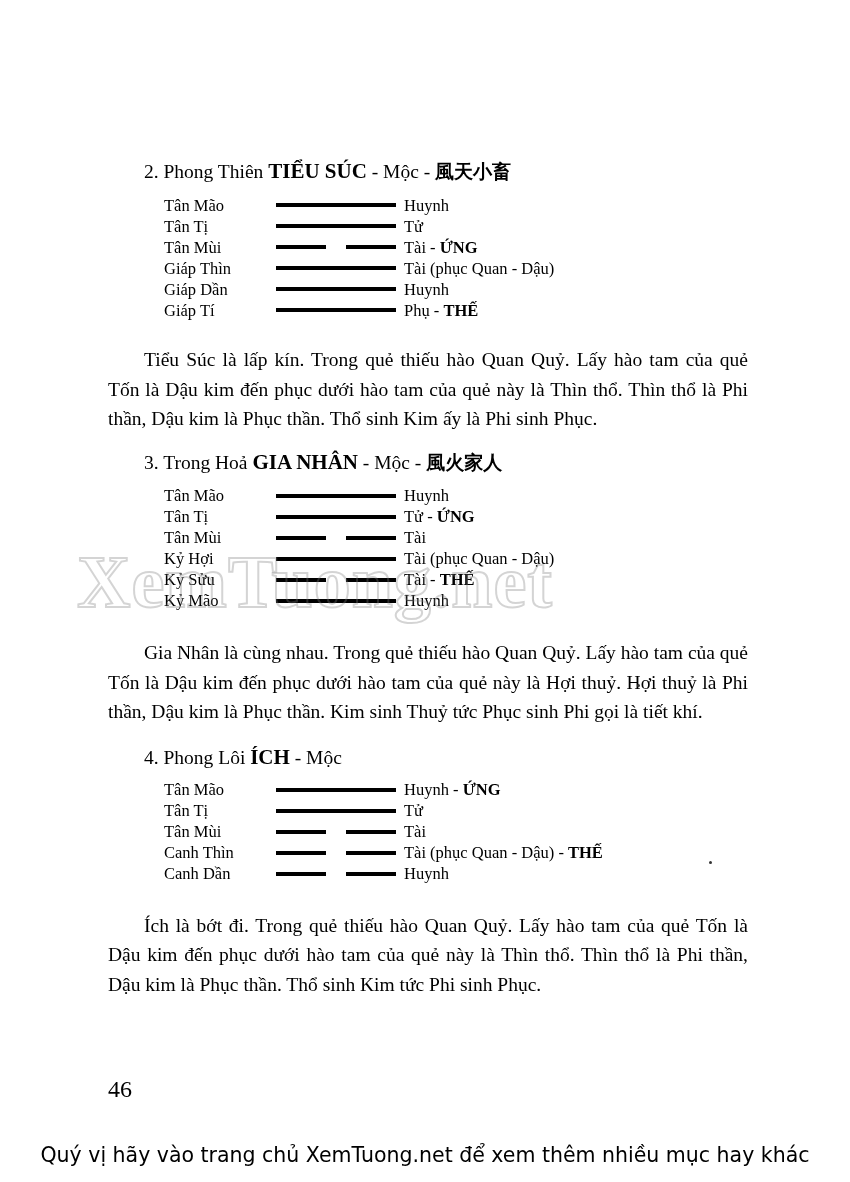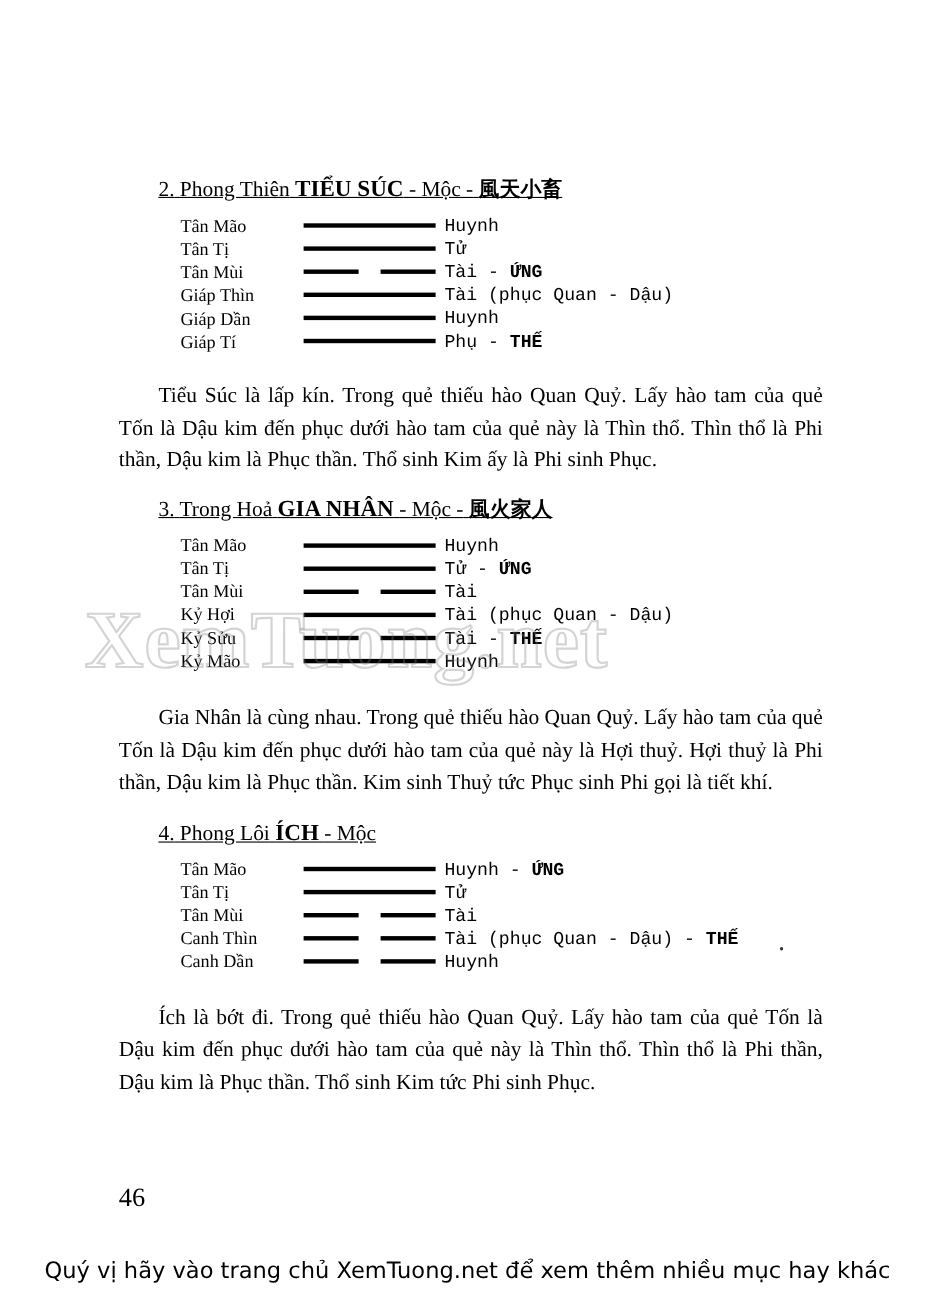--- a/index.html
+++ b/index.html
@@ -33,21 +33,20 @@
     line-height: 1.52;
     text-align: justify;
     text-indent: 36px;
   }
   .gap-after { margin-bottom: 16px; }
   .section-head {
     font-size: 19.5px;
     margin: 14px 0 10px 0;
     text-indent: 36px;
     white-space: nowrap;
-    text-decoration: underline;
   }
   .section-head .num { }
   .section-head .name {
     font-weight: bold;
     font-size: 21px;
   }
   .section-head .cjk {
     font-family: "DejaVu Sans", sans-serif;
     font-weight: bold;
     font-size: 19px;
@@ -68,21 +67,20 @@
     width: 112px;
     padding-right: 6px;
   }
   td.lines {
     width: 128px;
     padding: 0 10px;
   }
   td.mean {
     padding-left: 6px;
     font-size: 16.5px;
-    font-family: Liberation Mono, monospace;
   }
   td.mean b { font-weight: bold; }
   .yang, .yin {
     display: block;
     width: 120px;
     height: 21px;
     position: relative;
   }
   .yang::before {
     content: "";

